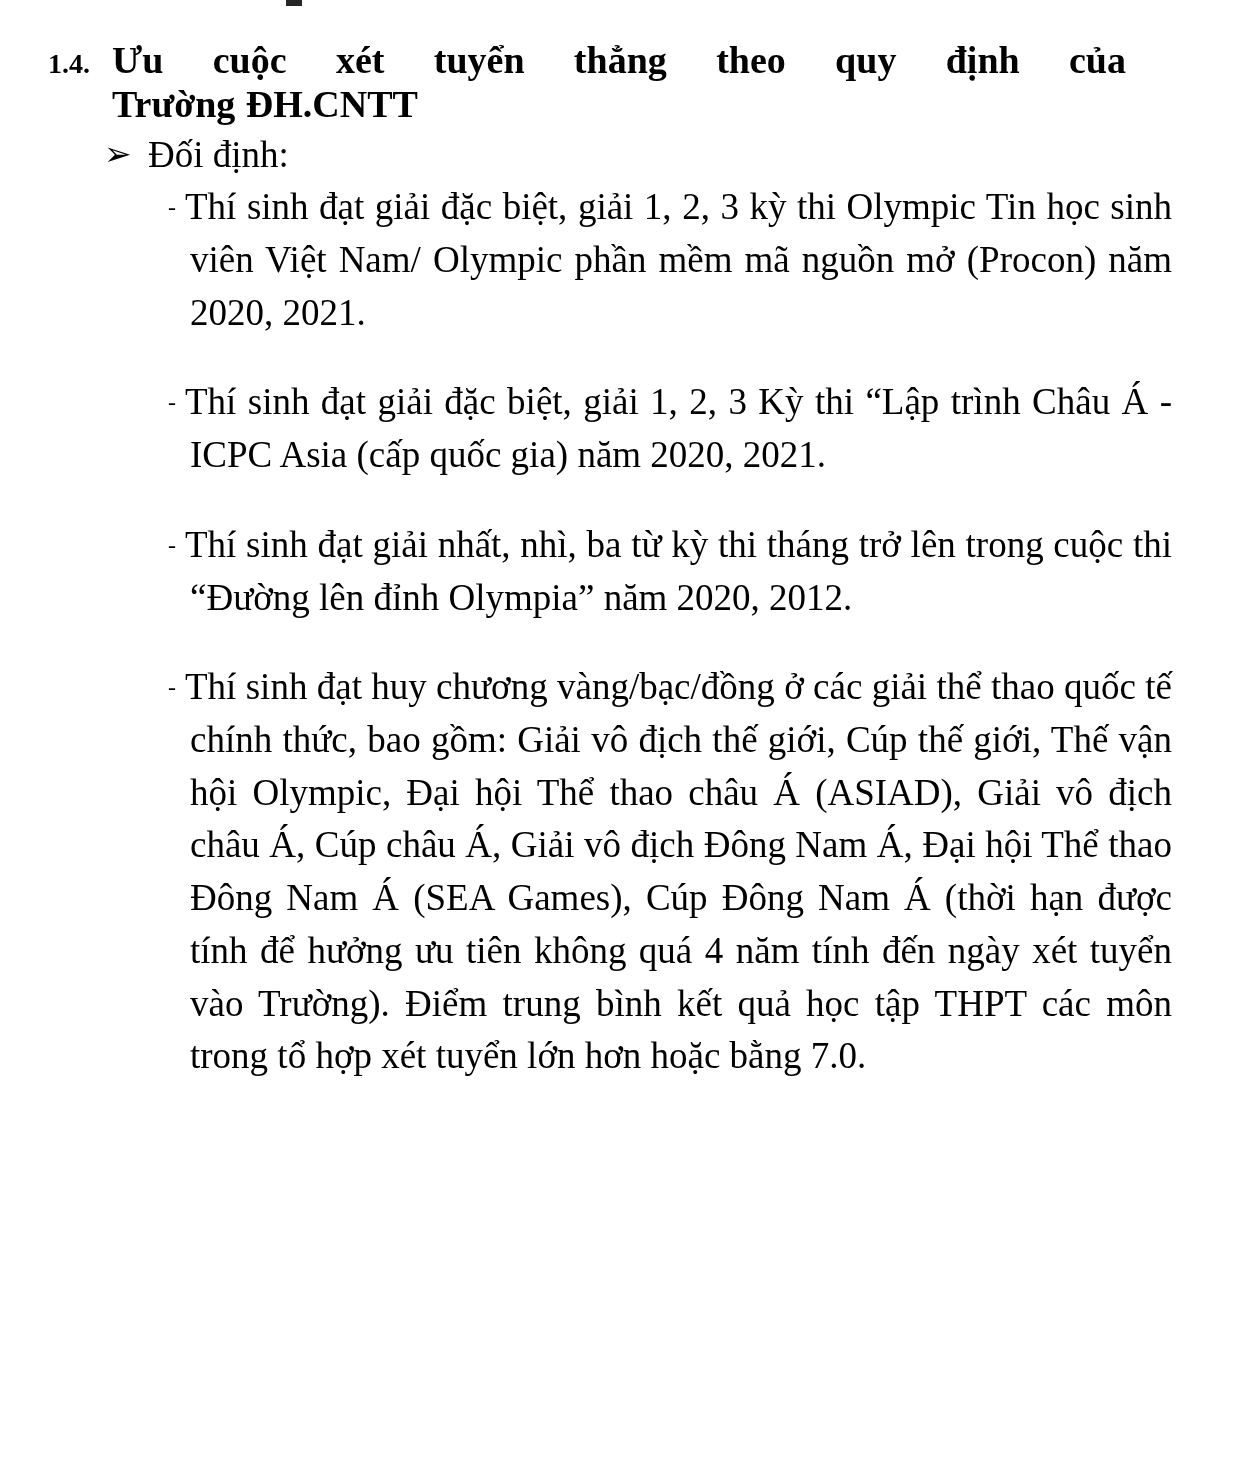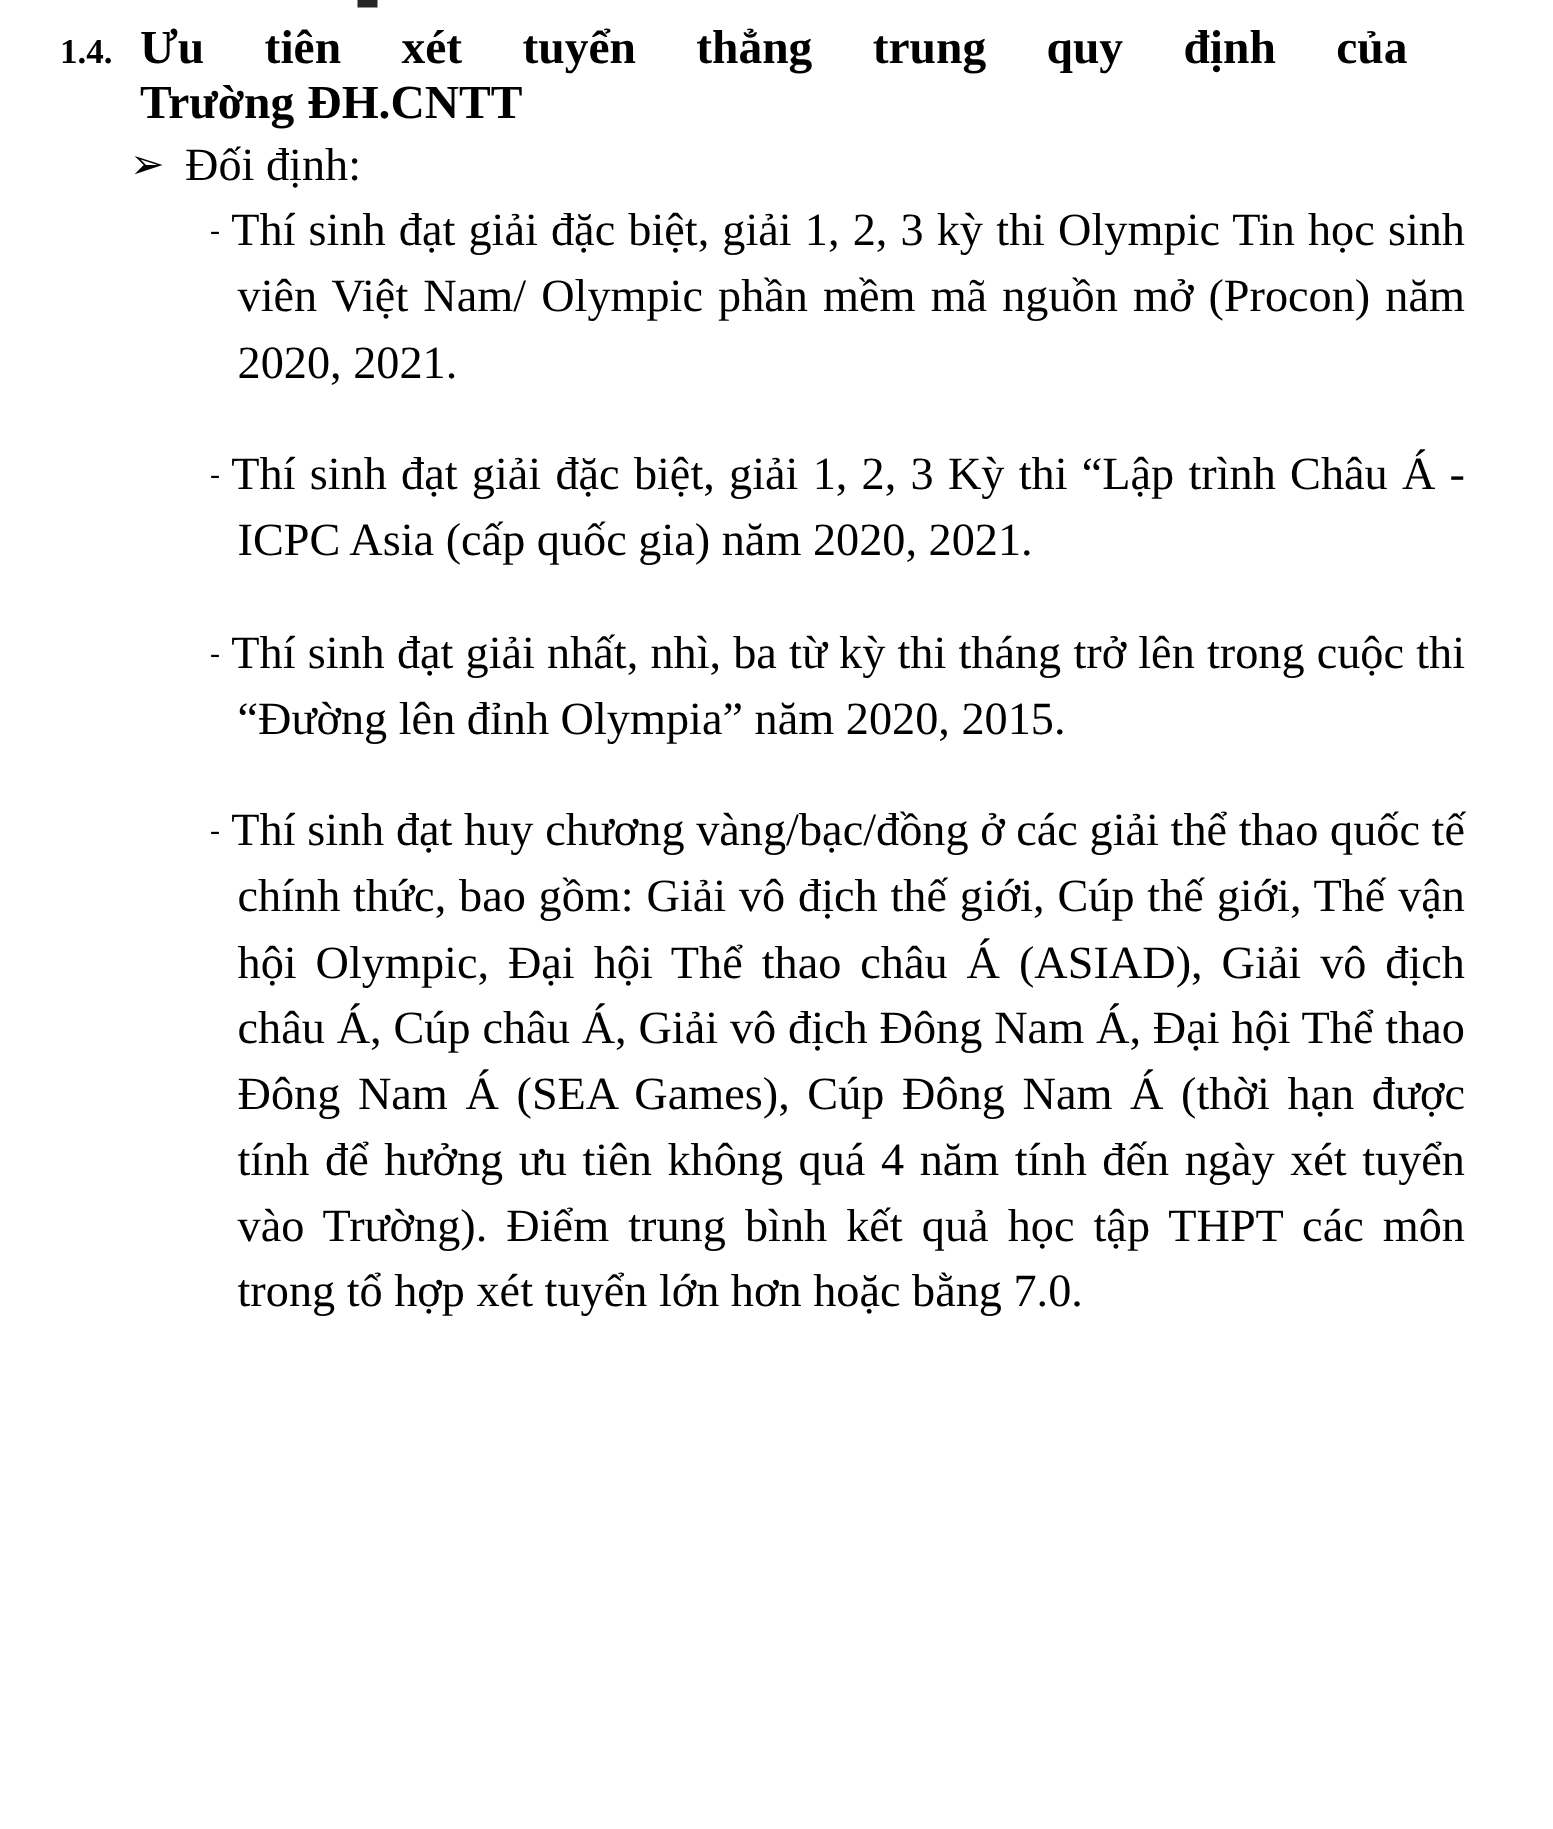--- a/index.html
+++ b/index.html
@@ -36,21 +36,21 @@
   .content {
     position: absolute;
     left: 0;
     top: 0;
     width: 1242px;
   }
 
   
   .heading-block {
     position: relative;
-    margin: 16px 0 0 0;
+    margin: 38px 0 0 0;
     padding-left: 112px;
     padding-right: 116px;
   }
   .heading-num {
     position: absolute;
     left: 48px;
     top: 12px;
     font-size: 28px;
     font-weight: bold;
     letter-spacing: 0px;
@@ -118,36 +118,36 @@
 
 <div class="slide">
 
   <div class="clip-artifact"></div>
 
   <div class="content">
 
     <div class="heading-block">
       <span class="heading-num">1.4.</span>
       <div class="heading-text">
-        <span class="l1">Ưu tiên xét tuyển thẳng trung quy định của</span>
+        <span class="l1">Ưu cuộc xét tuyển thẳng theo quy định của</span>
         <span class="l2">Trường ĐH.CNTT</span>
       </div>
     </div>
 
     <div class="arrow-item">
       <span class="arrow-marker">➢</span>
       <span>Đối định:</span>
     </div>
 
     <div class="dash-list">
 
       <p class="dash-item"><span class="dash-marker">-</span><span class="txt">Thí sinh đạt giải đặc biệt, giải 1, 2, 3 kỳ thi Olympic Tin học sinh viên Việt Nam/ Olympic phần mềm mã nguồn mở (Procon) năm 2020, 2021.</span></p>
 
       <p class="dash-item"><span class="dash-marker">-</span><span class="txt">Thí sinh đạt giải đặc biệt, giải 1, 2, 3 Kỳ thi “Lập trình Châu Á - ICPC Asia (cấp quốc gia) năm 2020, 2021.</span></p>
 
-      <p class="dash-item"><span class="dash-marker">-</span><span class="txt">Thí sinh đạt giải nhất, nhì, ba từ kỳ thi tháng trở lên trong cuộc thi “Đường lên đỉnh Olympia” năm 2020, 2015.</span></p>
+      <p class="dash-item"><span class="dash-marker">-</span><span class="txt">Thí sinh đạt giải nhất, nhì, ba từ kỳ thi tháng trở lên trong cuộc thi “Đường lên đỉnh Olympia” năm 2020, 2012.</span></p>
 
       <p class="dash-item"><span class="dash-marker">-</span><span class="txt">Thí sinh đạt huy chương vàng/bạc/đồng ở các giải thể thao quốc tế chính thức, bao gồm: Giải vô địch thế giới, Cúp thế giới, Thế vận hội Olympic, Đại hội Thể thao châu Á (ASIAD), Giải vô địch châu Á, Cúp châu Á, Giải vô địch Đông Nam Á, Đại hội Thể thao Đông Nam Á (SEA Games), Cúp Đông Nam Á (thời hạn được tính để hưởng ưu tiên không quá 4 năm tính đến ngày xét tuyển vào Trường). Điểm trung bình kết quả học tập THPT các môn trong tổ hợp xét tuyển lớn hơn hoặc bằng 7.0.</span></p>
 
     </div>
 
   </div>
 </div>
 
 </body></html>

